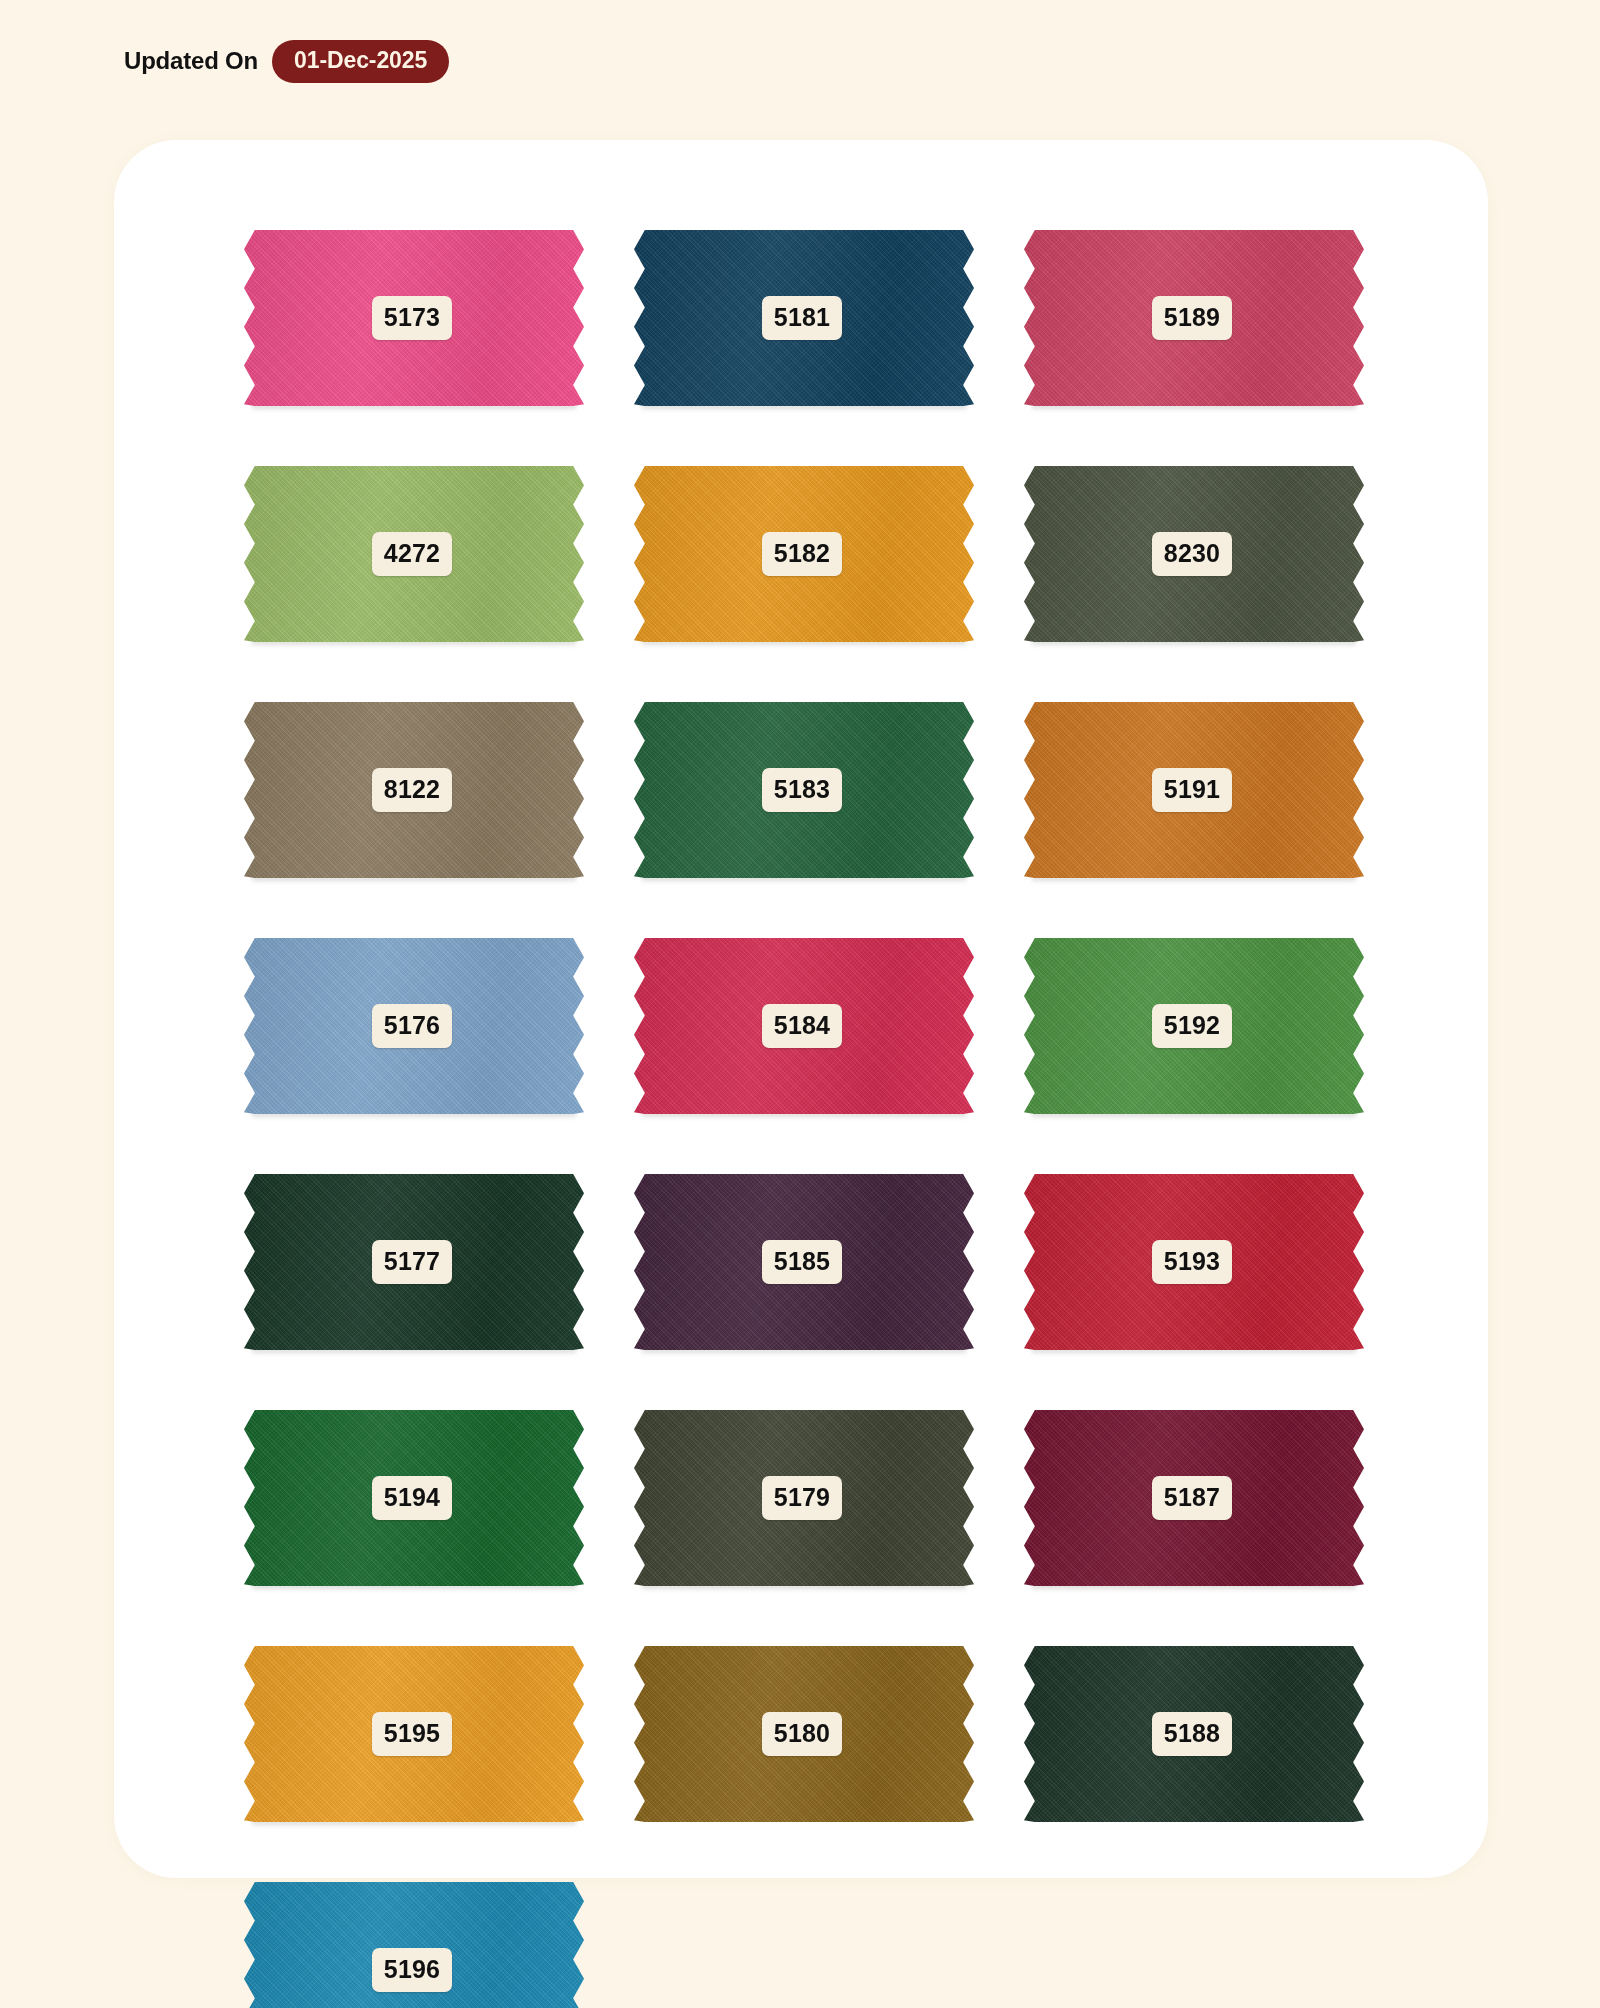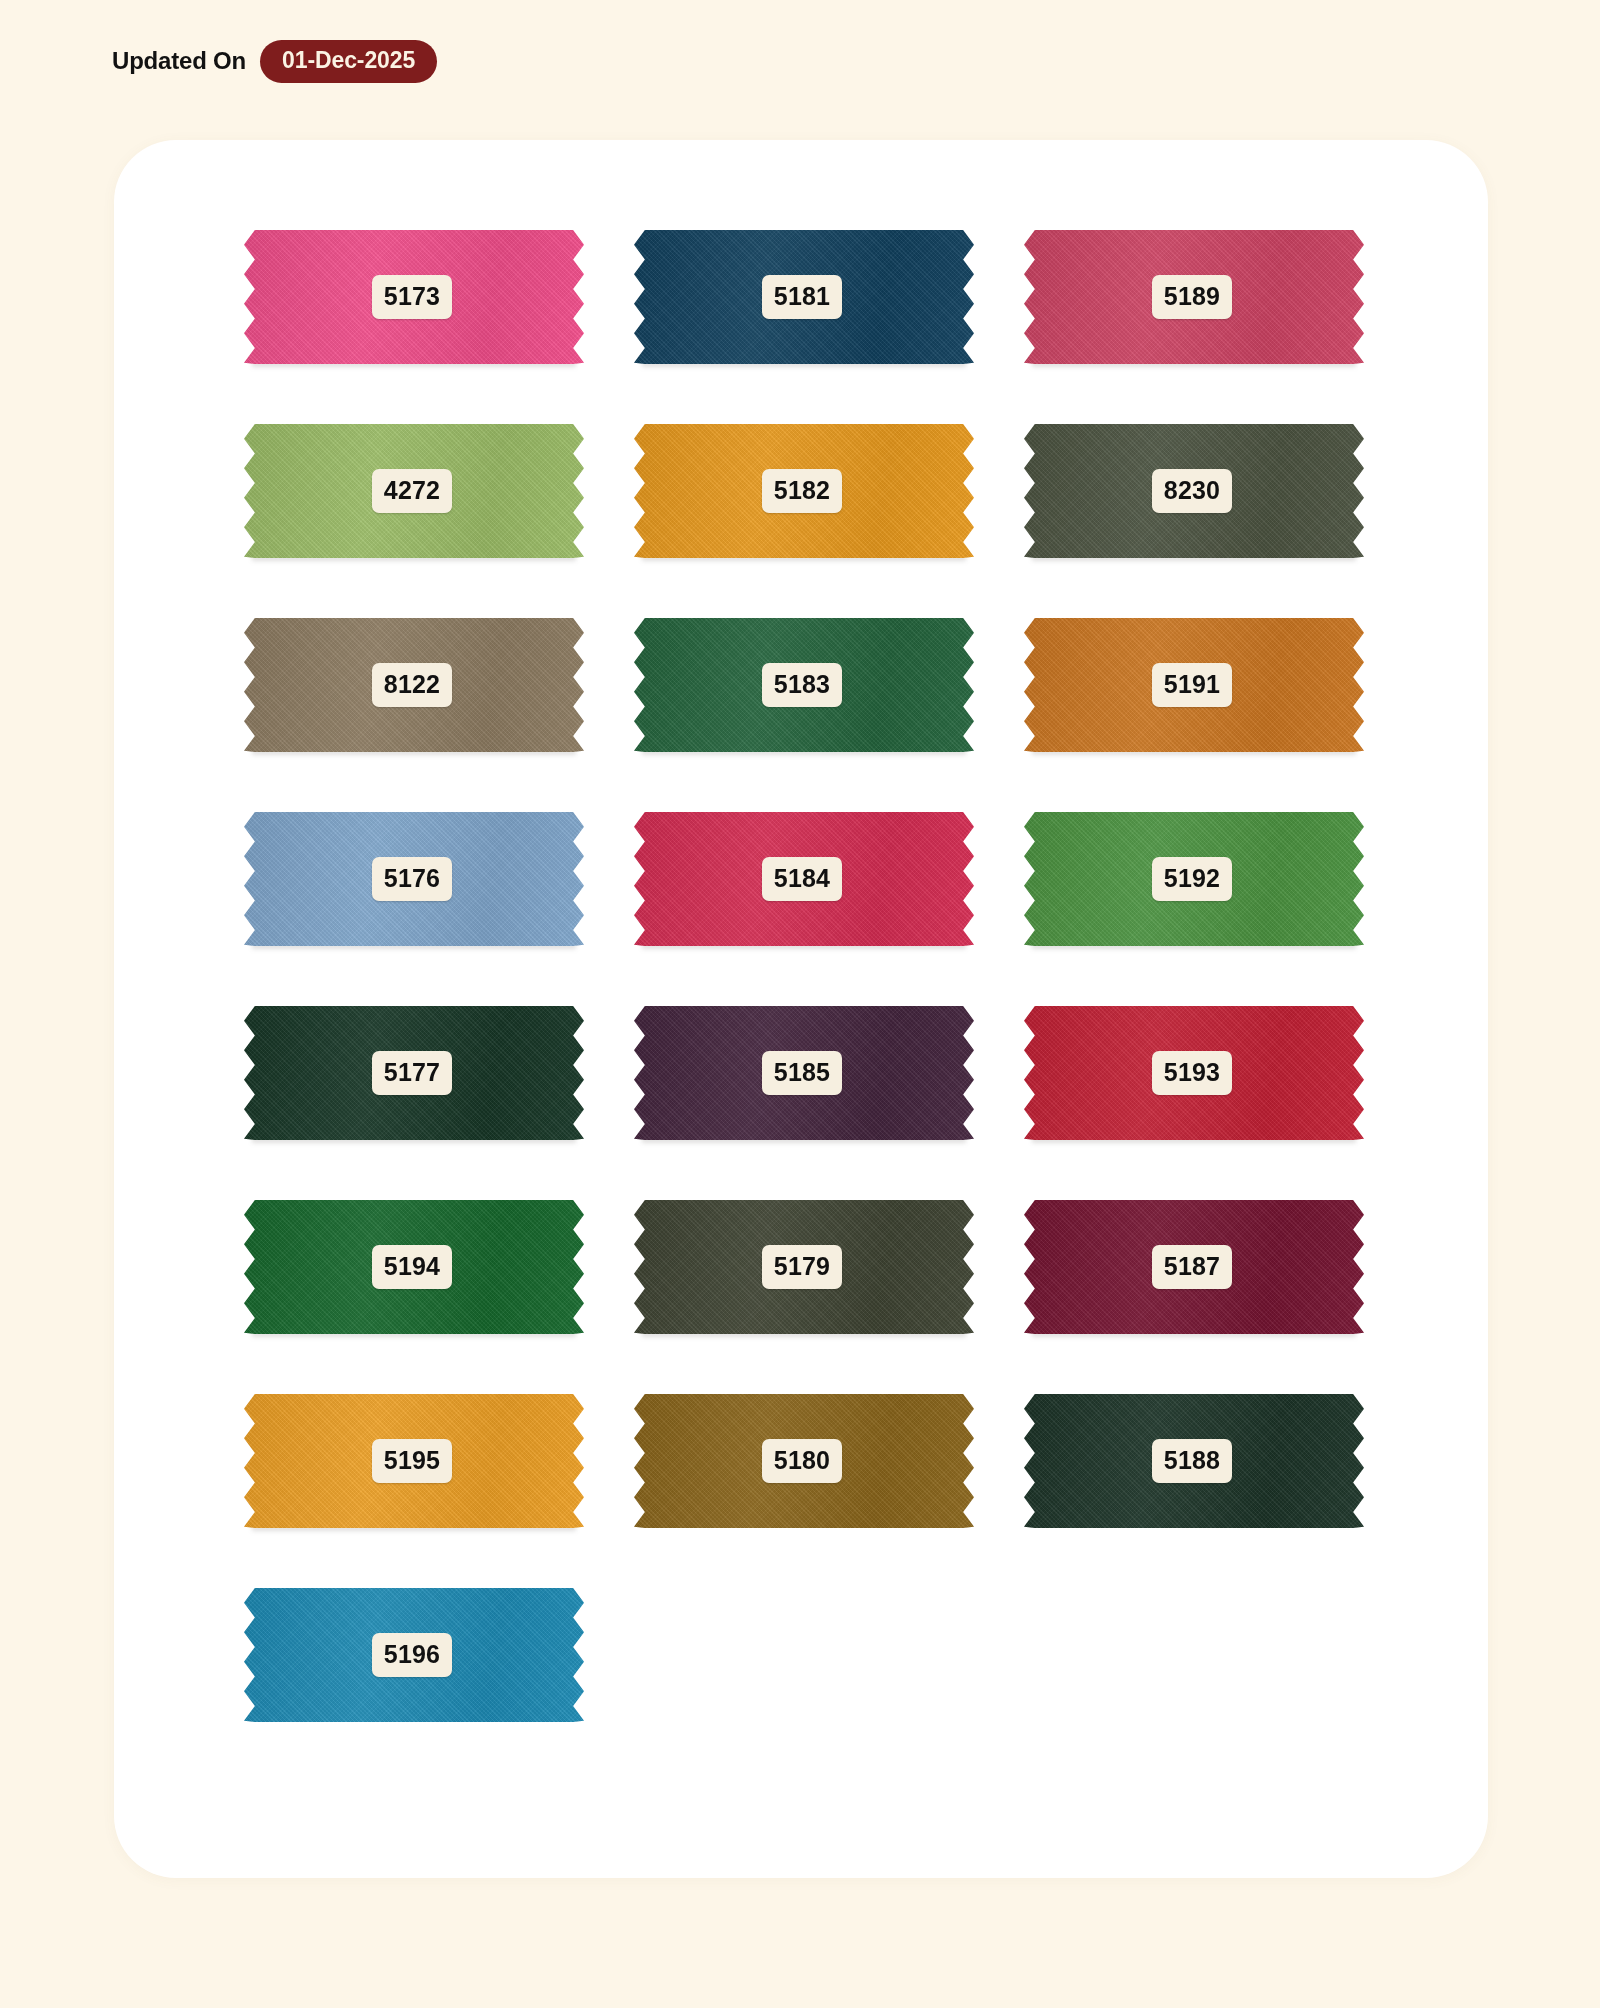--- a/index.html
+++ b/index.html
@@ -16,21 +16,21 @@
     position: relative;
     width: 1600px;
     height: 2008px;
     background: #FDF6E8;
     overflow: hidden;
   }
 
   
   .meta-bar {
     position: absolute;
-    left: 112px;
+    left: 124px;
     top: 38px;
     display: flex;
     gap: 16px;
     height: 46px;
   }
 
   .meta-group {
     display: flex;
     align-items: center;
     gap: 14px;
@@ -81,21 +81,21 @@
     width: 1140px;
     display: grid;
     grid-template-columns: repeat(3, 340px);
     column-gap: 50px;
     row-gap: 60px;
   }
 
   .swatch {
     position: relative;
     width: 340px;
-    height: 134px;
+    height: 176px;
     display: flex;
     align-items: center;
     justify-content: center;
   }
 
   
   .swatch-fabric {
     position: absolute;
     inset: 0;
     -webkit-clip-path: polygon(

